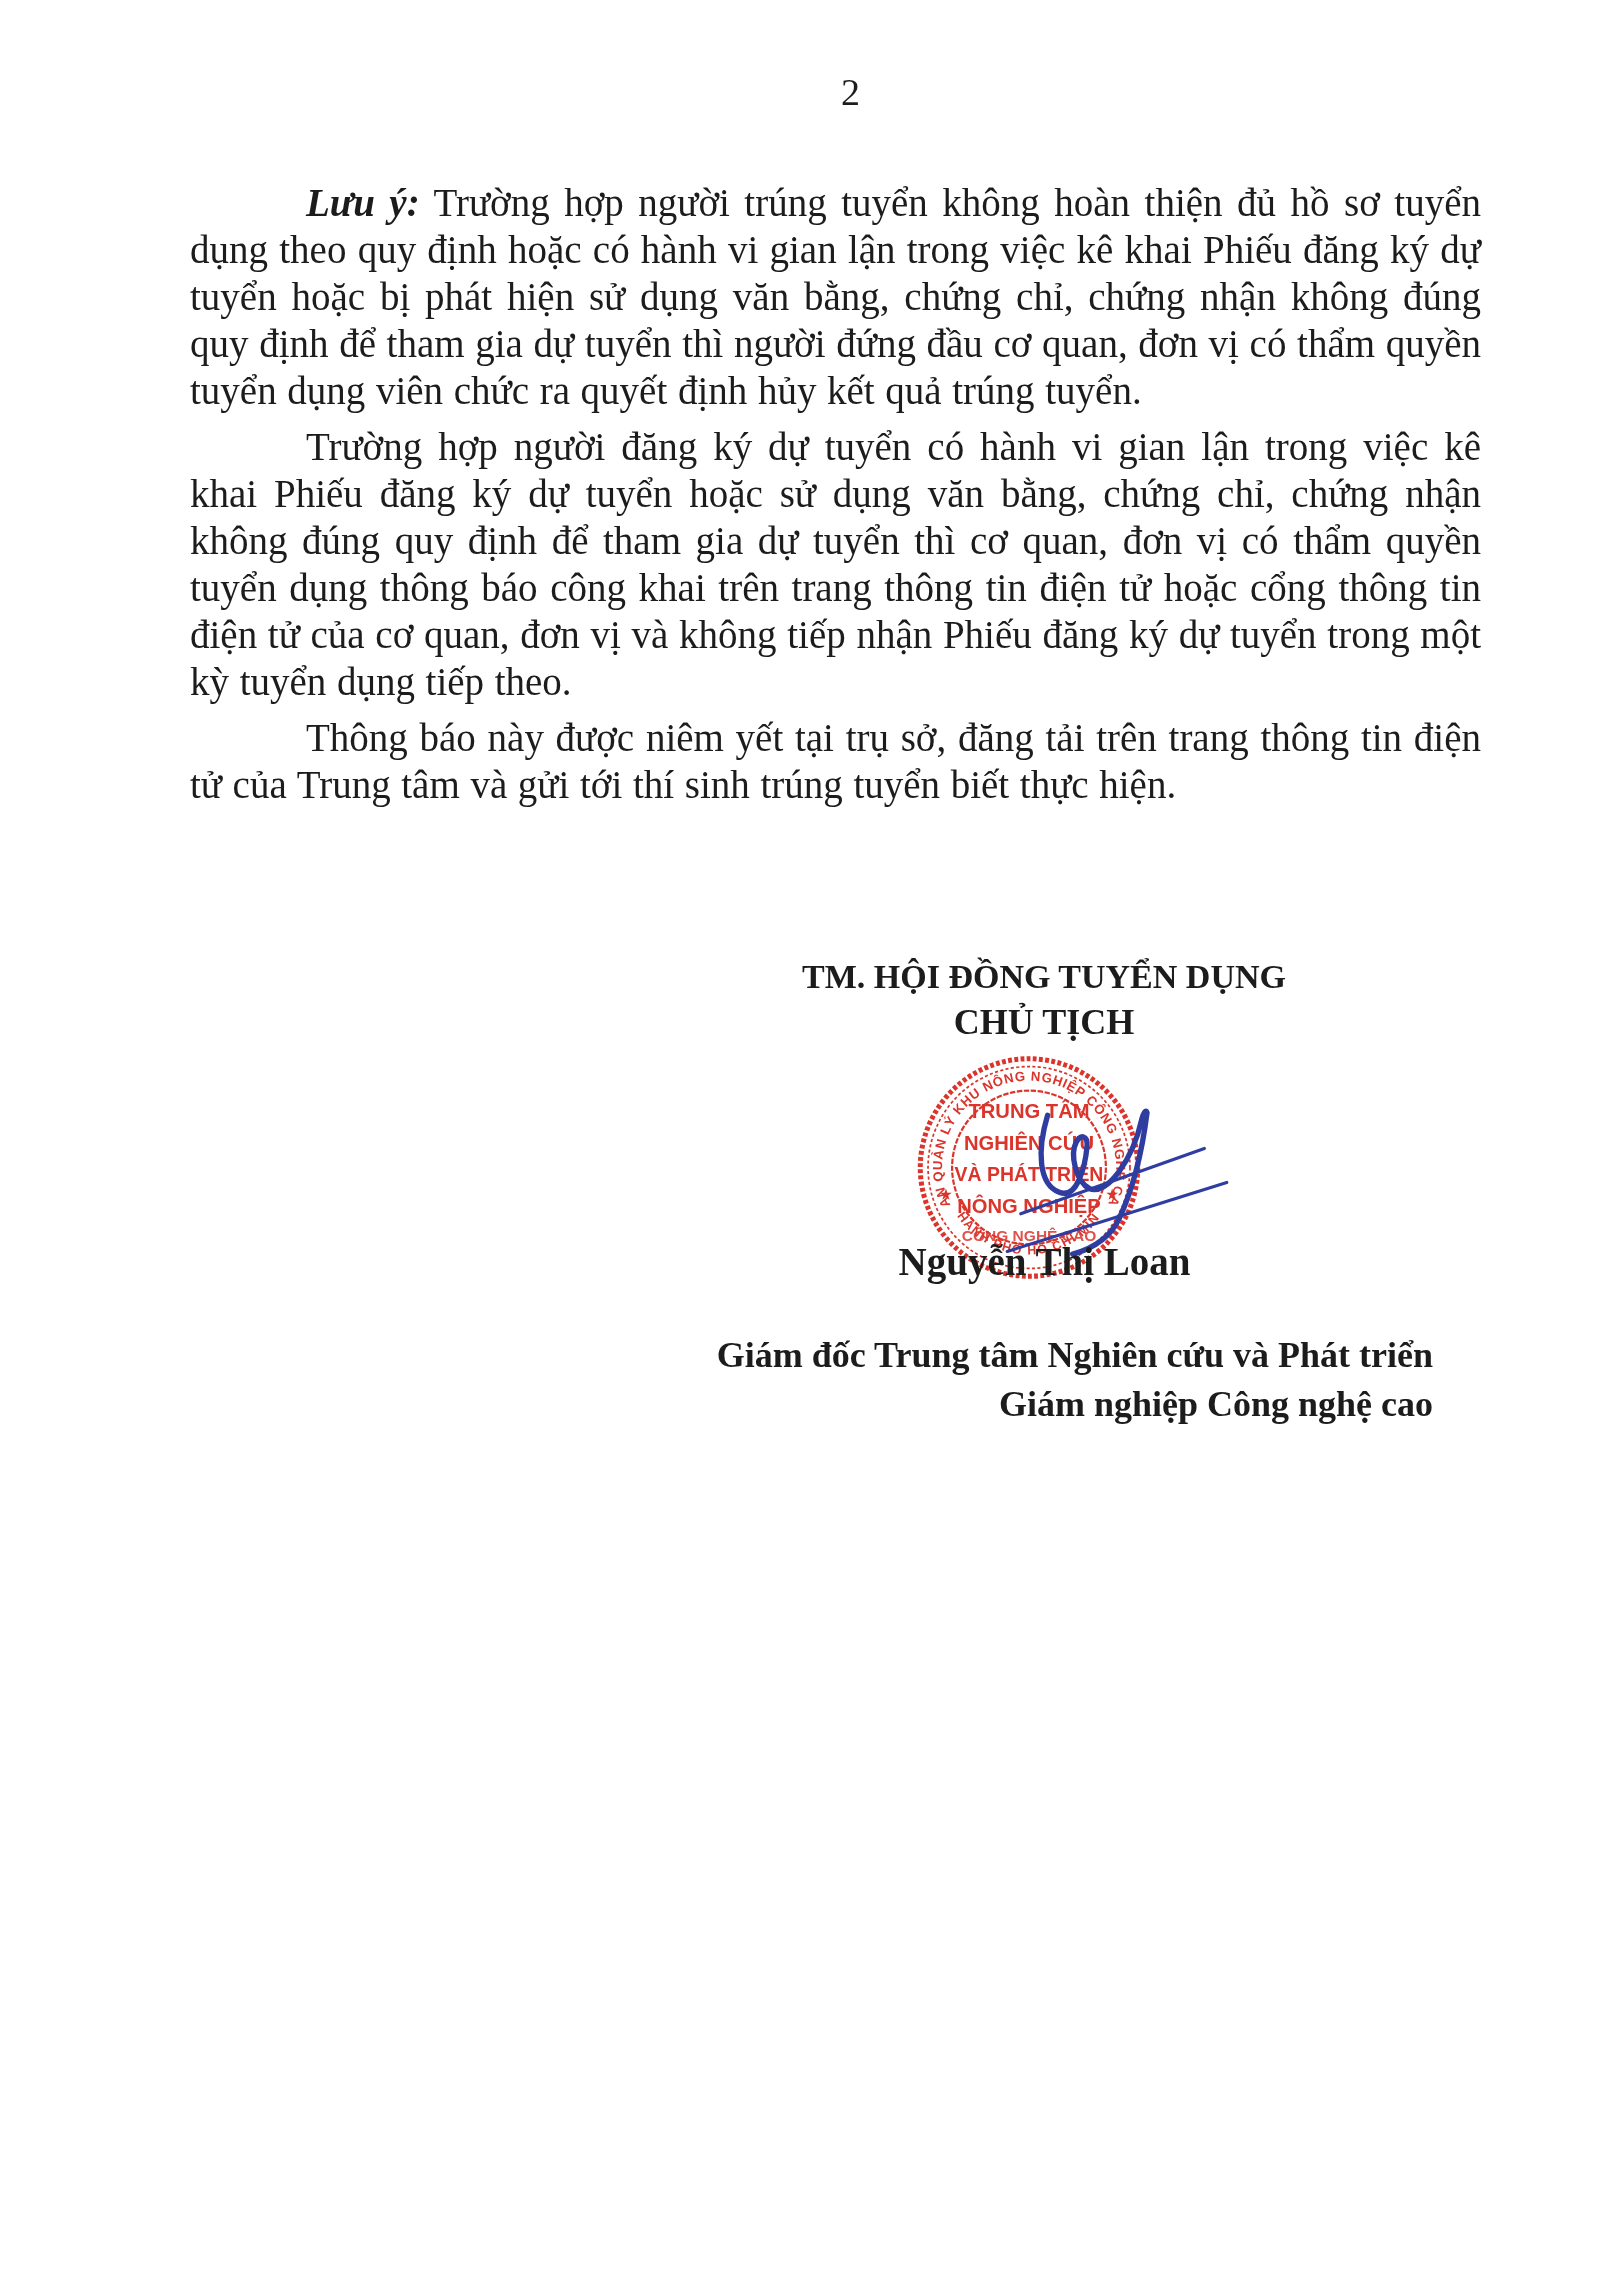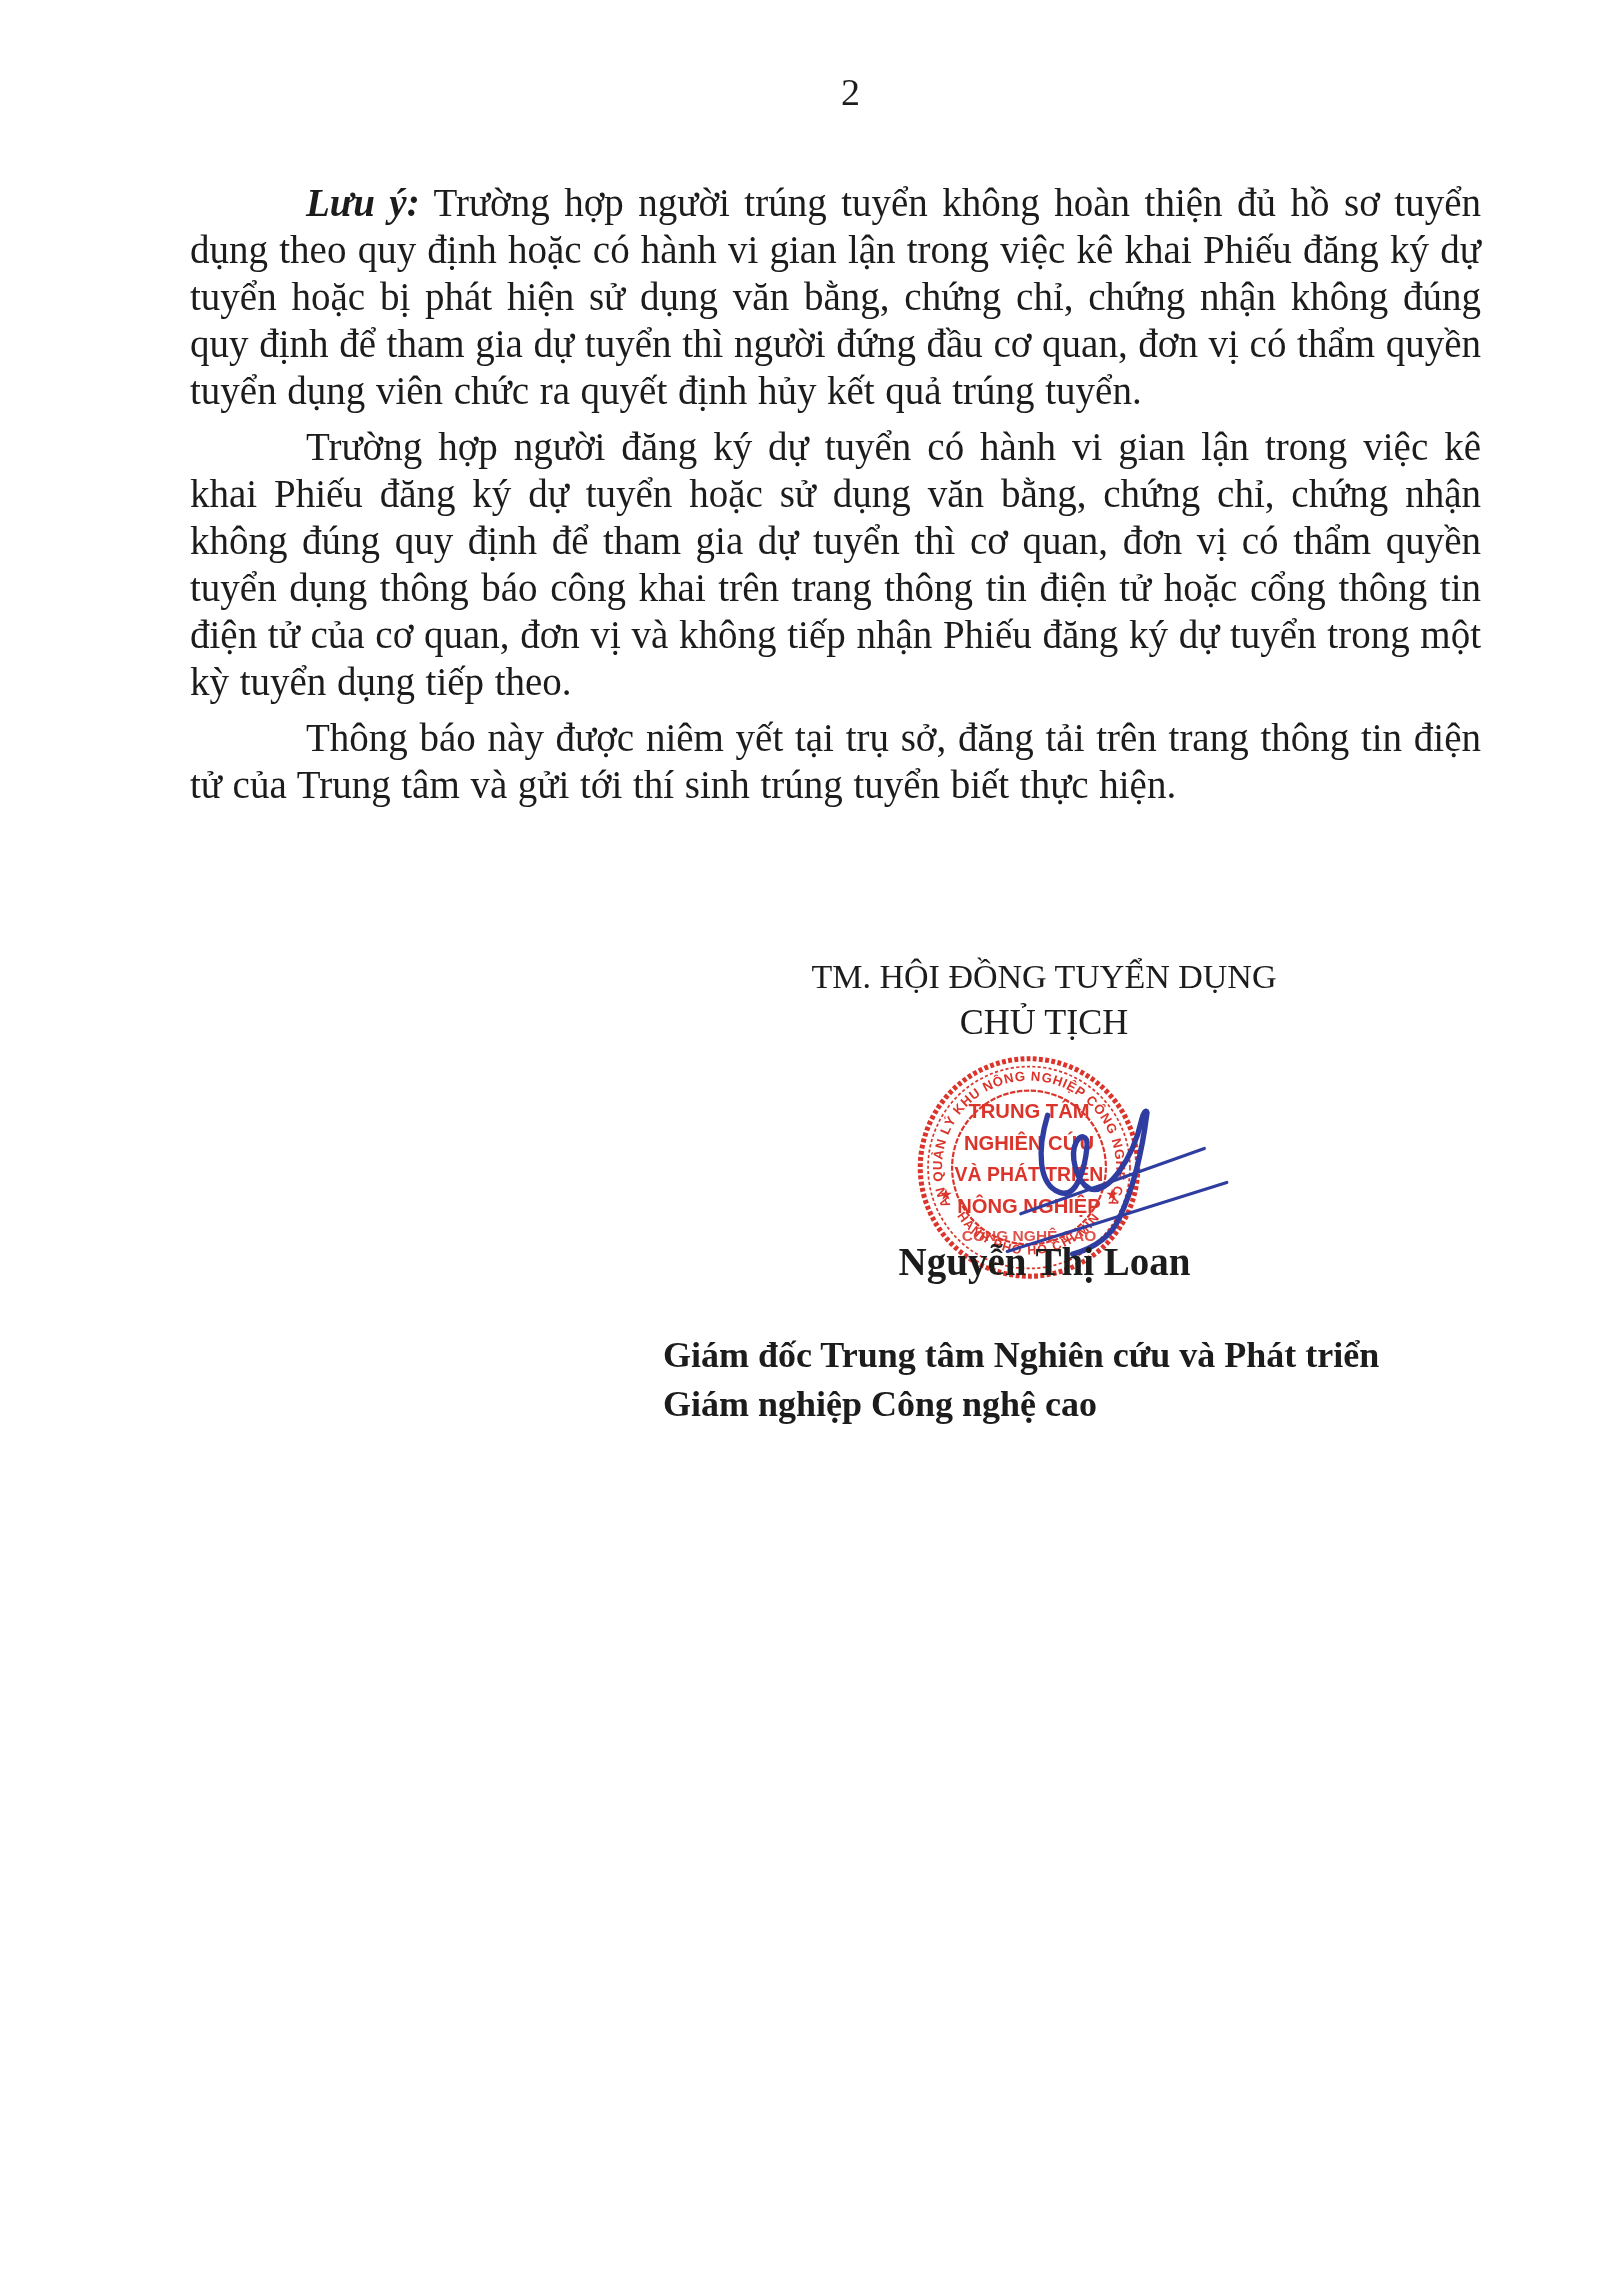--- a/index.html
+++ b/index.html
@@ -29,41 +29,41 @@
     position:absolute;left:244px;top:969px;width:376px;
   }
   .recipients-title{
     font-size:33px;font-weight:bold;font-style:italic;margin-bottom:7.2px;
   }
   .recipient-item{
     font-size:28px;line-height:35px;
   }
   .sign-head{
     position:absolute;left:793px;top:956px;width:502px;
-    text-align:center;font-weight:normal;
+    text-align:center;font-weight:bold;
   }
   .sign-head .committee{font-size:34px;line-height:41px;}
   .sign-head .chairman{font-size:36px;line-height:50px;}
   .stamp-wrap{
     position:absolute;left:899px;top:1051px;width:260px;height:233px;
     z-index:2;opacity:0.93;
   }
   .stamp-wrap svg{width:100%;height:100%;}
   .sig-wrap{
     position:absolute;left:931px;top:1066px;width:355px;height:215px;
     z-index:3;
   }
   .sig-wrap svg{width:100%;height:100%;}
   .signer-name{
     position:absolute;left:811px;top:1239px;width:467px;
     text-align:center;font-size:39px;font-weight:bold;z-index:4;
   }
   .signer-title{
     position:absolute;left:663px;top:1331px;width:770px;
-    text-align:left;font-size:36px;font-weight:bold;line-height:49px;
+    text-align:right;font-size:36px;font-weight:bold;line-height:49px;
   }
   .stamp-text{font-family:"Liberation Sans", sans-serif;font-weight:bold;}
 </style>
 </head>
 <body>
 
 <div class="page">
 
   <div class="page-number">2</div>
 

